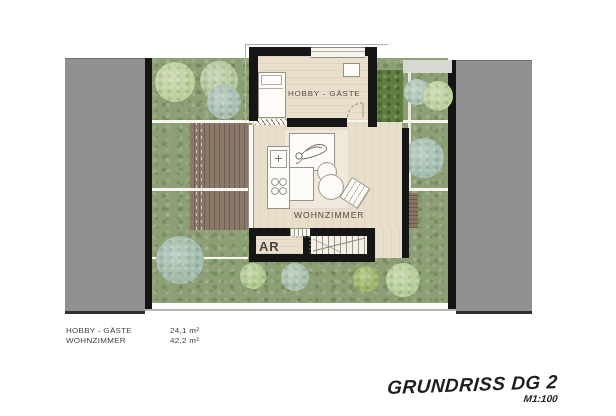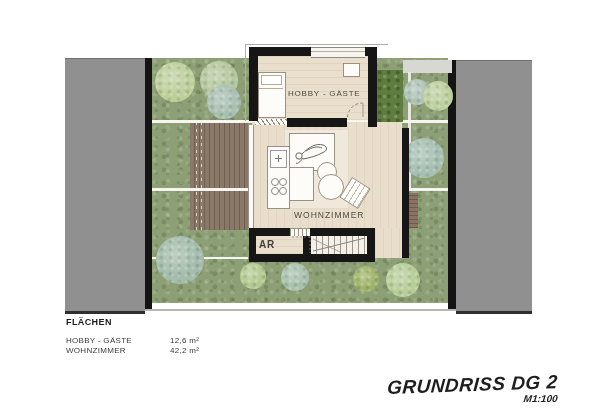--- a/index.html
+++ b/index.html
@@ -159,28 +159,27 @@
     <g stroke="#5a564e" stroke-width="0.9" fill="none">
       <circle cx="299" cy="156" r="3.2"></circle>
       <path d="M302,154 C309,147 316,143 323,145 C327,146 328,150 324,152 C317,156 309,158 303,159"></path>
       <path d="M306,151 C312,147 318,146 322,148"></path>
       <path d="M303,158 C300,162 298,164 296,163"></path>
     </g>
   </svg>
 
   <div class="abs roomlabel" style="left:288px;top:89px;font-size:8px;">HOBBY - GÄSTE</div>
   <div class="abs roomlabel" style="left:294px;top:210px;font-size:8.5px;letter-spacing:1px;">WOHNZIMMER</div>
-  <div class="abs roomlabel" style="left:259px;top:239px;font-size:10px;font-weight:bold;color:#45413a;">AR</div>
+  <div class="abs roomlabel" style="left:259px;top:239px;font-size:13px;font-weight:bold;color:#45413a;">AR</div>
 
   <div class="abs" style="left:66px;top:317px;width:220px;">
-    <div class="leg-title">FLÄCHEN</div>
     <div style="height:9px;"></div>
     <div class="leg-row" style="position:relative;height:10px;">
       <span>HOBBY - GÄSTE</span>
-      <span style="position:absolute;left:104px;">12,6 m²</span>
+      <span style="position:absolute;left:104px;">24,1 m²</span>
     </div>
     <div class="leg-row" style="position:relative;height:10px;">
       <span>WOHNZIMMER</span>
       <span style="position:absolute;left:104px;">42,2 m²</span>
     </div>
   </div>
 
   <div class="abs" style="right:12px;top:371px;text-align:right;">
     <div class="tb-title">GRUNDRISS DG 2</div>
     <div class="tb-scale">M1:100</div>

